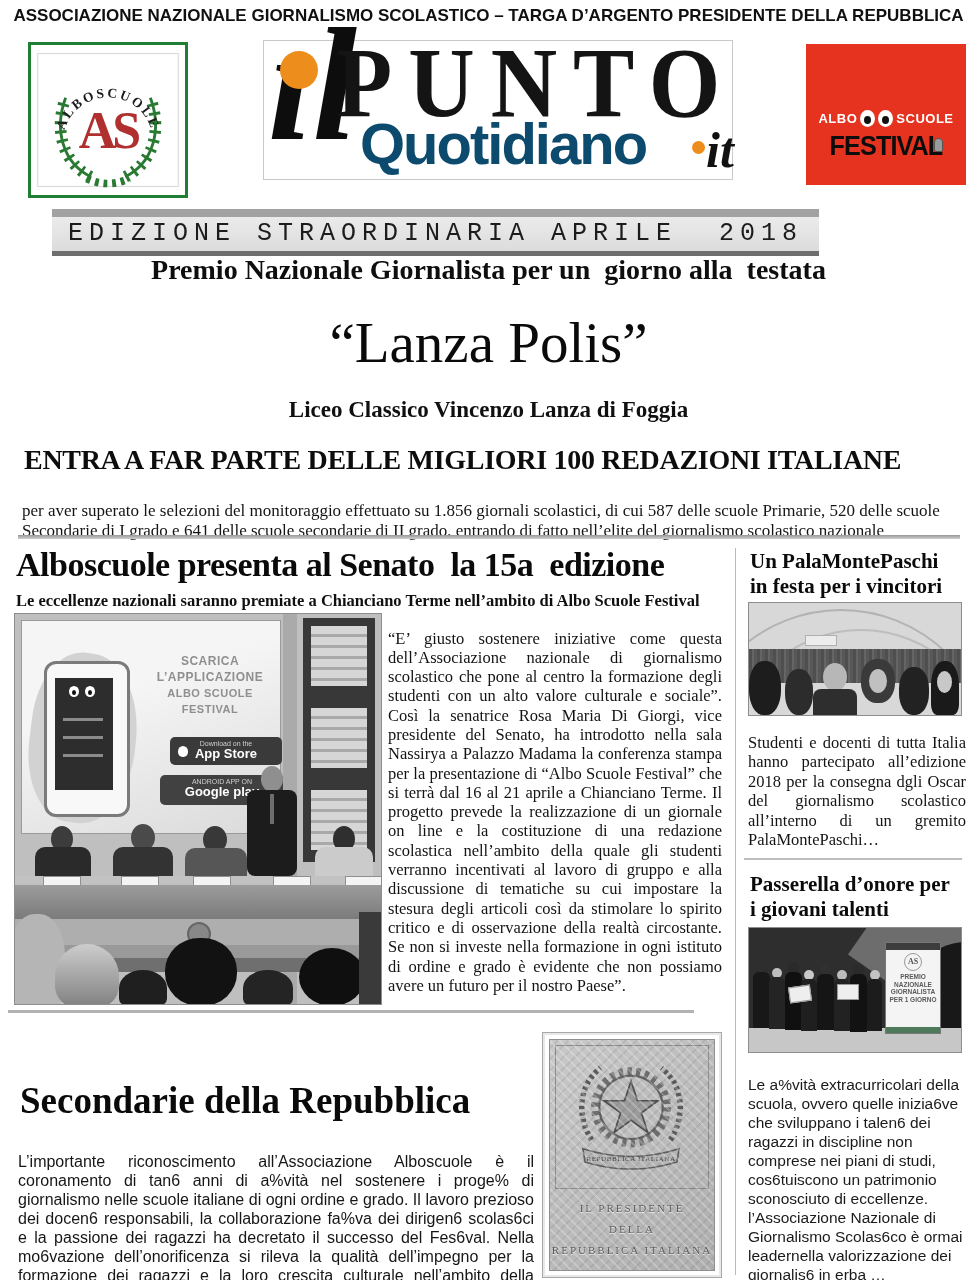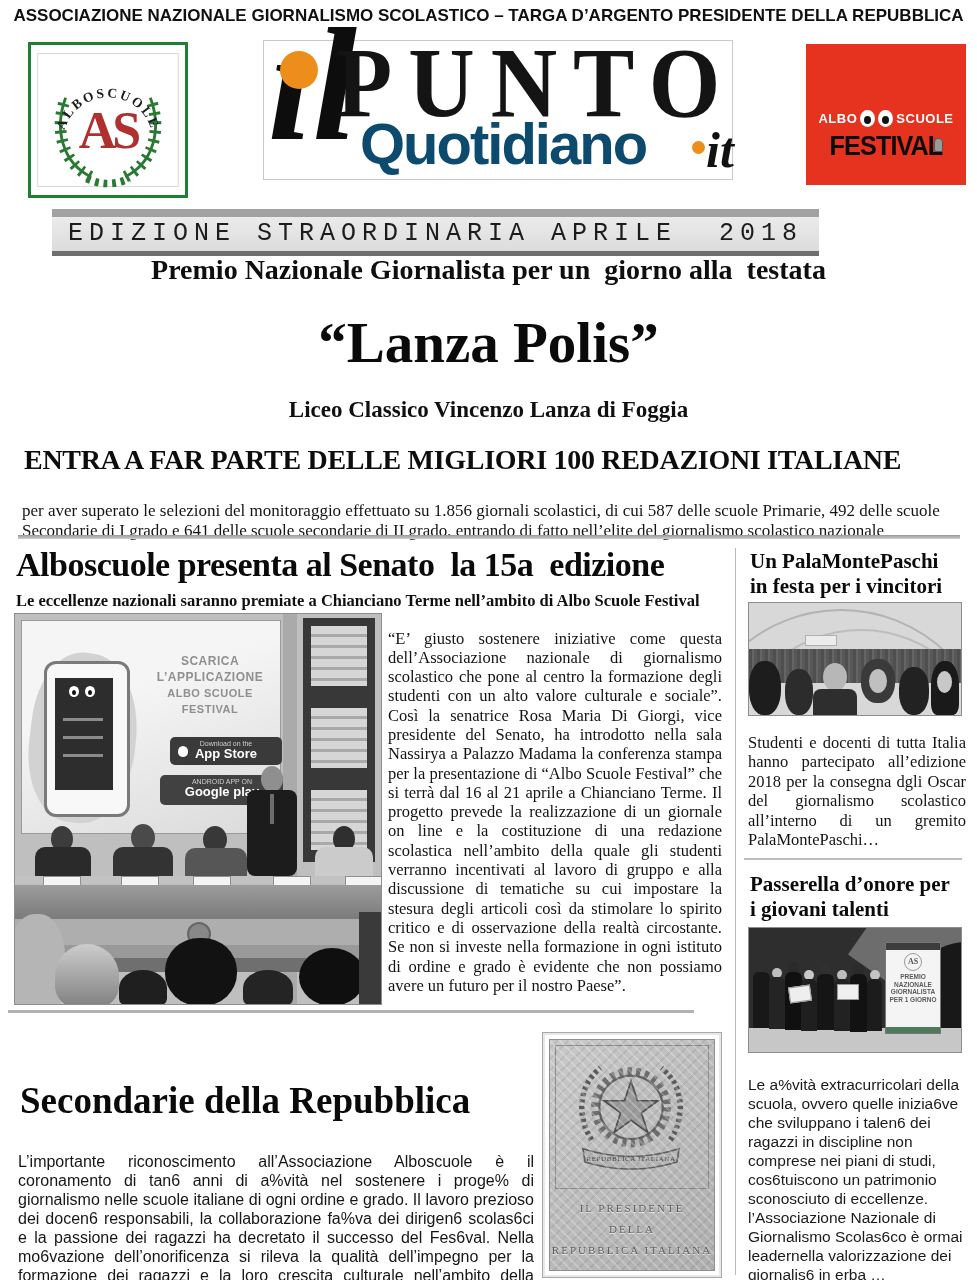--- a/index.html
+++ b/index.html
@@ -30,21 +30,21 @@
               font-weight:bold;font-size:28px;letter-spacing:-1px;transform:scaleX(.9);}
   .mic{left:128px;top:94px;width:7px;height:12px;background:#9a9a9a;border-radius:4px 4px 2px 2px;border:1px solid #555;}
 
   .edition{left:8px;top:209px;width:767px;border-top:8px solid #a2a2a2;border-bottom:5px solid #6e6e6e;
            background:linear-gradient(#ebebeb,#dcdcdc);height:34px;margin-left:44px;}
   .edition span{display:block;text-align:center;line-height:34px;font-family:"Liberation Mono",monospace;
                 font-size:25px;letter-spacing:6px;color:#1c1c1c;white-space:pre;}
 
   
   .kicker{top:254px;left:0;width:100%;text-align:center;font-weight:bold;font-size:28px;white-space:pre;color:#0e0e0e;}
-  .lanza{top:310px;left:0;width:100%;text-align:center;font-weight:bold;font-size:57px;color:#0a0a0a;margin:0;}
+  .lanza{top:310px;left:0;width:100%;text-align:center;font-weight:normal;font-size:57px;color:#0a0a0a;margin:0;}
   .liceo{top:397px;left:0;width:100%;text-align:center;font-weight:bold;font-size:23px;color:#101010;}
   .entra{top:444px;left:24px;font-weight:bold;font-size:28px;letter-spacing:-.3px;color:#0d0d0d;white-space:nowrap;}
   .claim-body{top:484px;left:22px;width:938px;font-size:17px;line-height:19.5px;color:#141414;text-align:left;}
   .rule-lead{left:18px;top:535px;width:942px;height:4px;background:linear-gradient(#989898,#cfcfcf);}
   .vdiv{left:735px;top:548px;width:1px;height:727px;background:#b9b9b9;}
 
   
   .headline{top:546px;left:16px;font-weight:bold;font-size:34px;letter-spacing:-.5px;white-space:pre;color:#0a0a0a;}
   .subhead{top:591px;left:16px;font-weight:bold;font-size:16.5px;white-space:nowrap;color:#101010;}
   .article-body{top:612px;left:388px;width:334px;font-size:16.5px;line-height:19.3px;text-align:justify;color:#131313;}
@@ -167,21 +167,21 @@
   </div>
 
   <div class="abs edition">
     <span>EDIZIONE STRAORDINARIA APRILE  2018</span>
   </div>
 
   <div class="abs kicker">Premio Nazionale Giornalista per un  giorno alla  testata</div>
   <h1 class="abs lanza">“Lanza Polis”</h1>
   <div class="abs liceo">Liceo Classico Vincenzo Lanza di Foggia</div>
   <div class="abs entra">ENTRA A FAR PARTE DELLE MIGLIORI 100 REDAZIONI ITALIANE</div>
-  <p class="abs claim-body">per aver superato le selezioni del monitoraggio effettuato su 1.856 giornali scolastici, di cui 587 delle scuole Primarie, 492 delle scuole Secondarie di I grado e 641 delle scuole secondarie di II grado, entrando di fatto nell’elite del giornalismo scolastico nazionale</p>
+  <p class="abs claim-body">per aver superato le selezioni del monitoraggio effettuato su 1.856 giornali scolastici, di cui 587 delle scuole Primarie, 520 delle scuole Secondarie di I grado e 641 delle scuole secondarie di II grado, entrando di fatto nell’elite del giornalismo scolastico nazionale</p>
   <div class="abs rule-lead"></div>
   <div class="abs vdiv"></div>
 
   <div class="abs headline">Alboscuole presenta al Senato  la 15a  edizione</div>
   <div class="abs subhead">Le eccellenze nazionali saranno premiate a Chianciano Terme nell’ambito di Albo Scuole Festival</div>
 
   <div class="abs photo-main">
     <div class="abs screen">
       <div class="abs hand"></div>
       <div class="abs phone">

